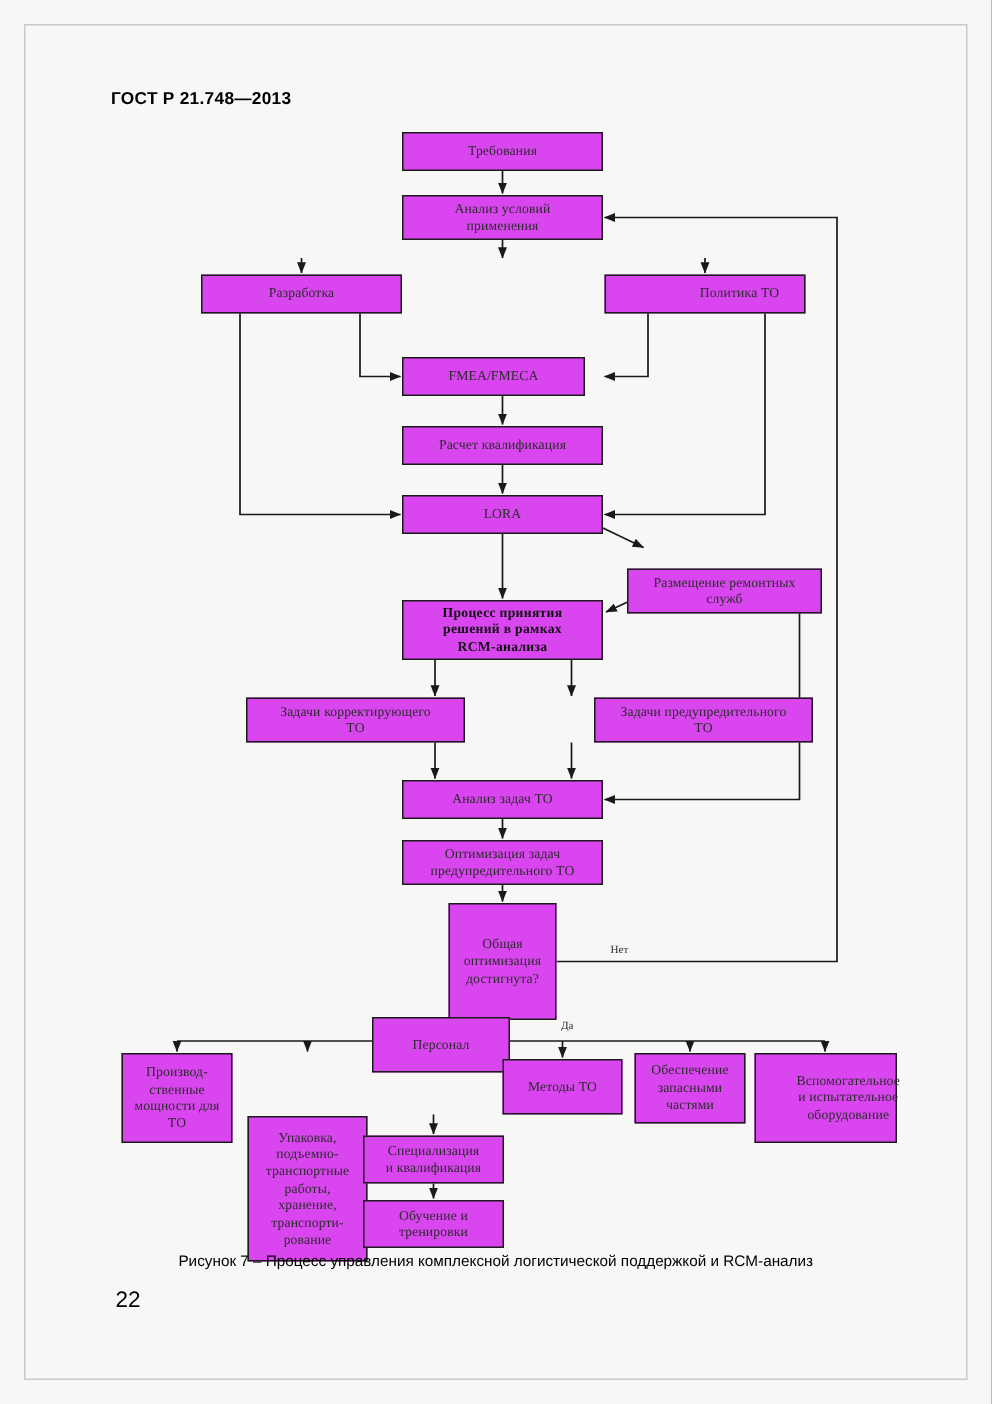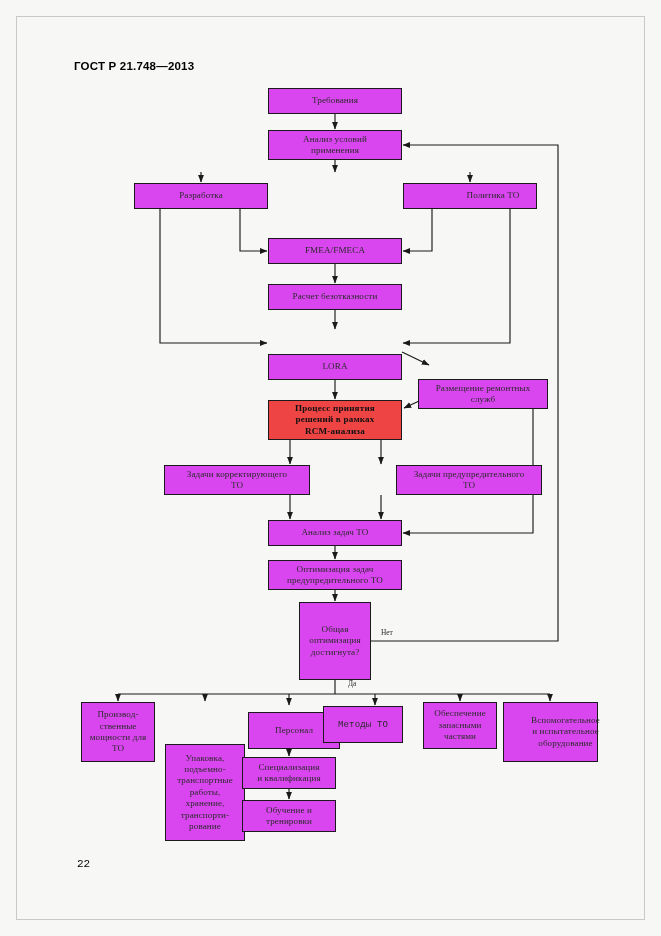--- a/index.html
+++ b/index.html
@@ -34,22 +34,22 @@
     font-family: "Liberation Sans", sans-serif;
     font-weight: bold;
     font-size: 11.5px;
     letter-spacing: .2px;
     white-space: nowrap;
   }
   .page-num {
     position: absolute;
     left: 77px;
     top: 858px;
-    font-family: Liberation Mono, monospace;
-    font-size: 11px;
+    font-family: Liberation Sans, sans-serif;
+    font-size: 15px;
   }
   .caption {
     position: absolute;
     left: 0;
     top: 836px;
     width: 661px;
     text-align: center;
     font-family: "Liberation Sans", sans-serif;
     font-size: 10.2px;
     letter-spacing: 0px;
@@ -72,34 +72,35 @@
     justify-content: center;
     text-align: center;
     font-family: "Liberation Serif", serif;
     font-size: 9.1px;
     line-height: 11.4px;
     color: #2b2b2b;
     padding: 1px 2px;
     letter-spacing: .1px;
   }
   .node.shaded {
-    background: #ef4444;
+    background: #d946ef;
     font-weight: bold;
     color: #111;
     letter-spacing: .2px;
   }
   .node.decision {
     font-size: 9.1px;
   }
   .edge-label {
     position: absolute;
     font-family: "Liberation Serif", serif;
     font-size: 7.4px;
     color: #2b2b2b;
     white-space: nowrap;
+    margin-left: 26px;
   }
 </style>
 </head>
 <body>
 
 <div id="page">
 
   <div id="page-border"></div>
 
   <div class="std-header">ГОСТ Р 21.748—2013</div>
@@ -175,27 +176,27 @@
       </div>
       <div class="node" style="left: 268px; top: 130px; width: 134px; height: 30px;">
         <span>Анализ условий<br>применения</span>
       </div>
       <div class="node" style="left: 134px; top: 183px; width: 134px; height: 26px;">
         <span>Разработка</span>
       </div>
       <div class="node" style="left: 403px; top: 183px; width: 134px; height: 26px; padding-left: 48px;">
         <span>Политика ТО</span>
       </div>
-      <div class="node" style="left: 268px; top: 238px; width: 134px; height: 26px;">
+      <div class="node" style="left: 268px; top: 238px; width: 122px; height: 26px;">
         <span>FMEA/FMECA</span>
       </div>
       <div class="node" style="left: 268px; top: 284px; width: 134px; height: 26px;">
-        <span>Расчет безотказности</span>
-      </div>
-      <div class="node" style="left: 268px; top: 330px; width: 134px; height: 26px; margin-top: 24px;">
+        <span>Расчет квалификация</span>
+      </div>
+      <div class="node" style="left: 268px; top: 330px; width: 134px; height: 26px;">
         <span>LORA</span>
       </div>
       <div class="node" style="left: 418px; top: 379px; width: 130px; height: 30px;">
         <span>Размещение ремонтных<br>служб</span>
       </div>
       <div class="node shaded" style="left: 268px; top: 400px; width: 134px; height: 40px;">
         <span>Процесс принятия<br>решений в рамках<br>RCM-анализа</span>
       </div>
       <div class="node" style="left: 164px; top: 465px; width: 146px; height: 30px;">
         <span>Задачи корректирующего<br>ТО</span>
@@ -211,40 +212,41 @@
       </div>
       <div class="node decision" style="left: 299px; top: 602px; width: 72px; height: 78px;">
         <span>Общая<br>оптимизация<br>достигнута?</span>
       </div>
       <div class="node" style="left: 81px; top: 702px; width: 74px; height: 60px;">
         <span>Производ-<br>ственные<br>мощности для<br>ТО</span>
       </div>
       <div class="node" style="left: 165px; top: 702px; width: 80px; height: 97px; margin-top: 42px;">
         <span>Упаковка,<br>подъемно-<br>транспортные<br>работы,<br>хранение,<br>транспорти-<br>рование</span>
       </div>
-      <div class="node" style="left: 248px; top: 678px; width: 92px; height: 37px; margin-top: 34px;">
+      <div class="node" style="left: 248px; top: 678px; width: 92px; height: 37px;">
         <span>Персонал</span>
       </div>
       <div class="node" style="left: 242px; top: 757px; width: 94px; height: 32px;">
         <span>Специализация<br>и квалификация</span>
       </div>
       <div class="node" style="left: 242px; top: 800px; width: 94px; height: 32px;">
         <span>Обучение и<br>тренировки</span>
       </div>
-      <div class="node" style="left: 323px; top: 706px; width: 80px; height: 37px; font-family: Liberation Mono, monospace;">
+      <div class="node" style="left: 335px; top: 706px; width: 80px; height: 37px;">
         <span>Методы ТО</span>
       </div>
       <div class="node" style="left: 423px; top: 702px; width: 74px; height: 47px;">
         <span>Обеспечение<br>запасными<br>частями</span>
       </div>
       <div class="node" style="left: 503px; top: 702px; width: 95px; height: 60px; padding-left: 32px;">
         <span>Вспомогательное<br>и испытательное<br>оборудование</span>
       </div>
     </div>
   <div id="labels-layer">
       <div class="edge-label" style="left: 381px; top: 628px;">Нет</div>
       <div class="edge-label" style="left: 348px; top: 679px;">Да</div>
     </div>
 
+  <div class="caption">Рисунок 7 – Процесс управления комплексной логистической поддержкой и RCM-анализ</div>
 
   <div class="page-num">22</div>
 
 </div>
 
 </body></html>

